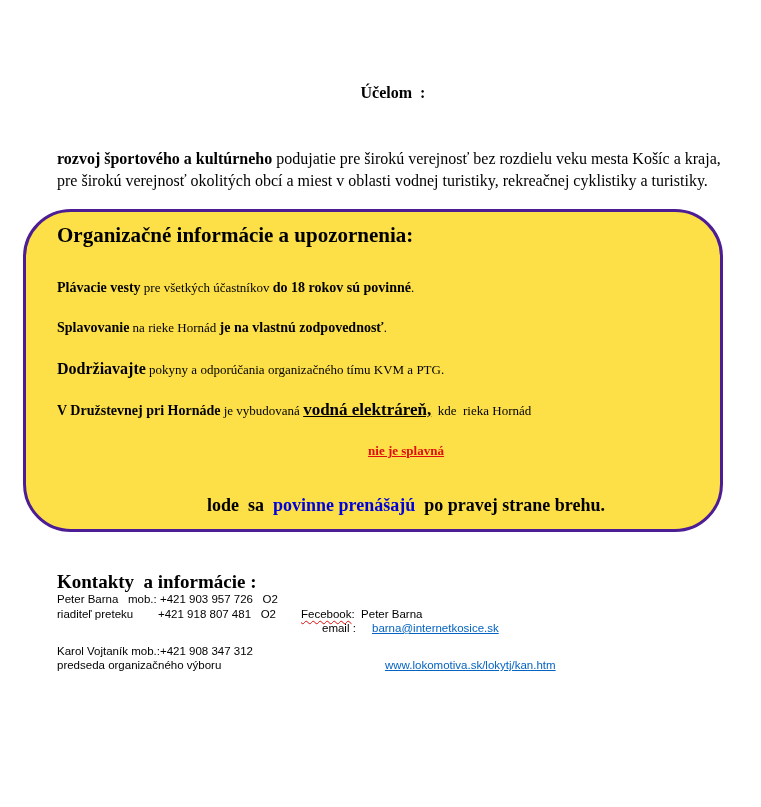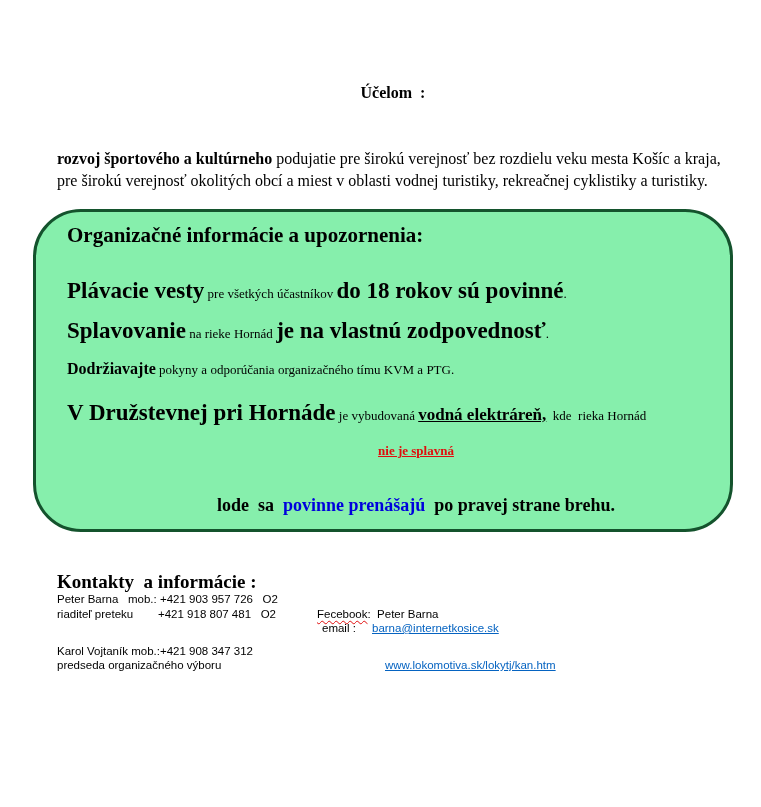--- a/index.html
+++ b/index.html
@@ -11,47 +11,47 @@
   .abs{position:absolute;}
   .prewrap{white-space:pre-wrap;}
 
   
   .purpose{left:57px;top:38px;width:672px;font-size:16px;line-height:22px;}
   .purpose-heading{font-weight:bold;text-align:center;}
   .purpose .lead{font-weight:bold;}
 
   
   .info-box{
-    left:33px;top:209px;width:694px;height:317px;
-    border:3px solid #14532d;border-radius:48px;
-    background:#86efac;
+    left:23px;top:209px;width:694px;height:317px;
+    border:3px solid #4c1d95;border-radius:48px;
+    background:#fde047;
   }
   .info-box .line{position:absolute;left:31px;white-space:pre;}
   .box-title{top:11px;font-size:21px;font-weight:bold;white-space:pre;}
-  .seg-b{font-weight:bold;font-size:23px;}
+  .seg-b{font-weight:bold;font-size:14px;}
   .seg-b16{font-weight:bold;font-size:16px;}
   .seg-r{font-size:13px;}
   .seg-bu{font-weight:bold;font-size:17px;text-decoration:underline;}
   .line-vests{top:66px;}
   .line-rafting{top:106px;}
   .line-rules{top:148px;}
   .line-power{top:188px;}
   .line-center{position:absolute;left:0;width:100%;text-align:center;text-indent:66px;white-space:pre;}
   .line-red{top:231px;font-size:13px;font-weight:bold;color:#e00d0d;}
   .line-red span{text-decoration:underline;}
   .line-carry{top:283px;font-size:18px;font-weight:bold;}
   .seg-blue{color:#0000dd;margin-top:48px;}
 
   
   .contacts-heading{left:57px;top:571px;font-size:19px;font-weight:bold;white-space:pre;}
   .c-small{font-family:"Liberation Sans", sans-serif;font-size:11.5px;line-height:13px;white-space:pre;}
   .c-row1{left:57px;top:593px;}
   .c-role1{left:57px;top:608px;}
   .c-phone2{left:158px;top:608px;}
-  .c-facebook{left:317px;top:608px;text-align:right;}
+  .c-facebook{left:301px;top:608px;text-align:right;}
   .fb-word{text-decoration:underline wavy #e00d0d;text-decoration-thickness:1px;text-underline-offset:2px;}
   .c-email-label{left:322px;top:622px;}
   .c-email-link{left:372px;top:622px;}
   .c-row4{left:57px;top:645px;}
   .c-role2{left:57px;top:659px;}
   .c-website-link{left:385px;top:659px;}
   a.doc-link{color:#0563c1;text-decoration:underline;cursor:pointer;}
 </style>
 </head>
 <body>

